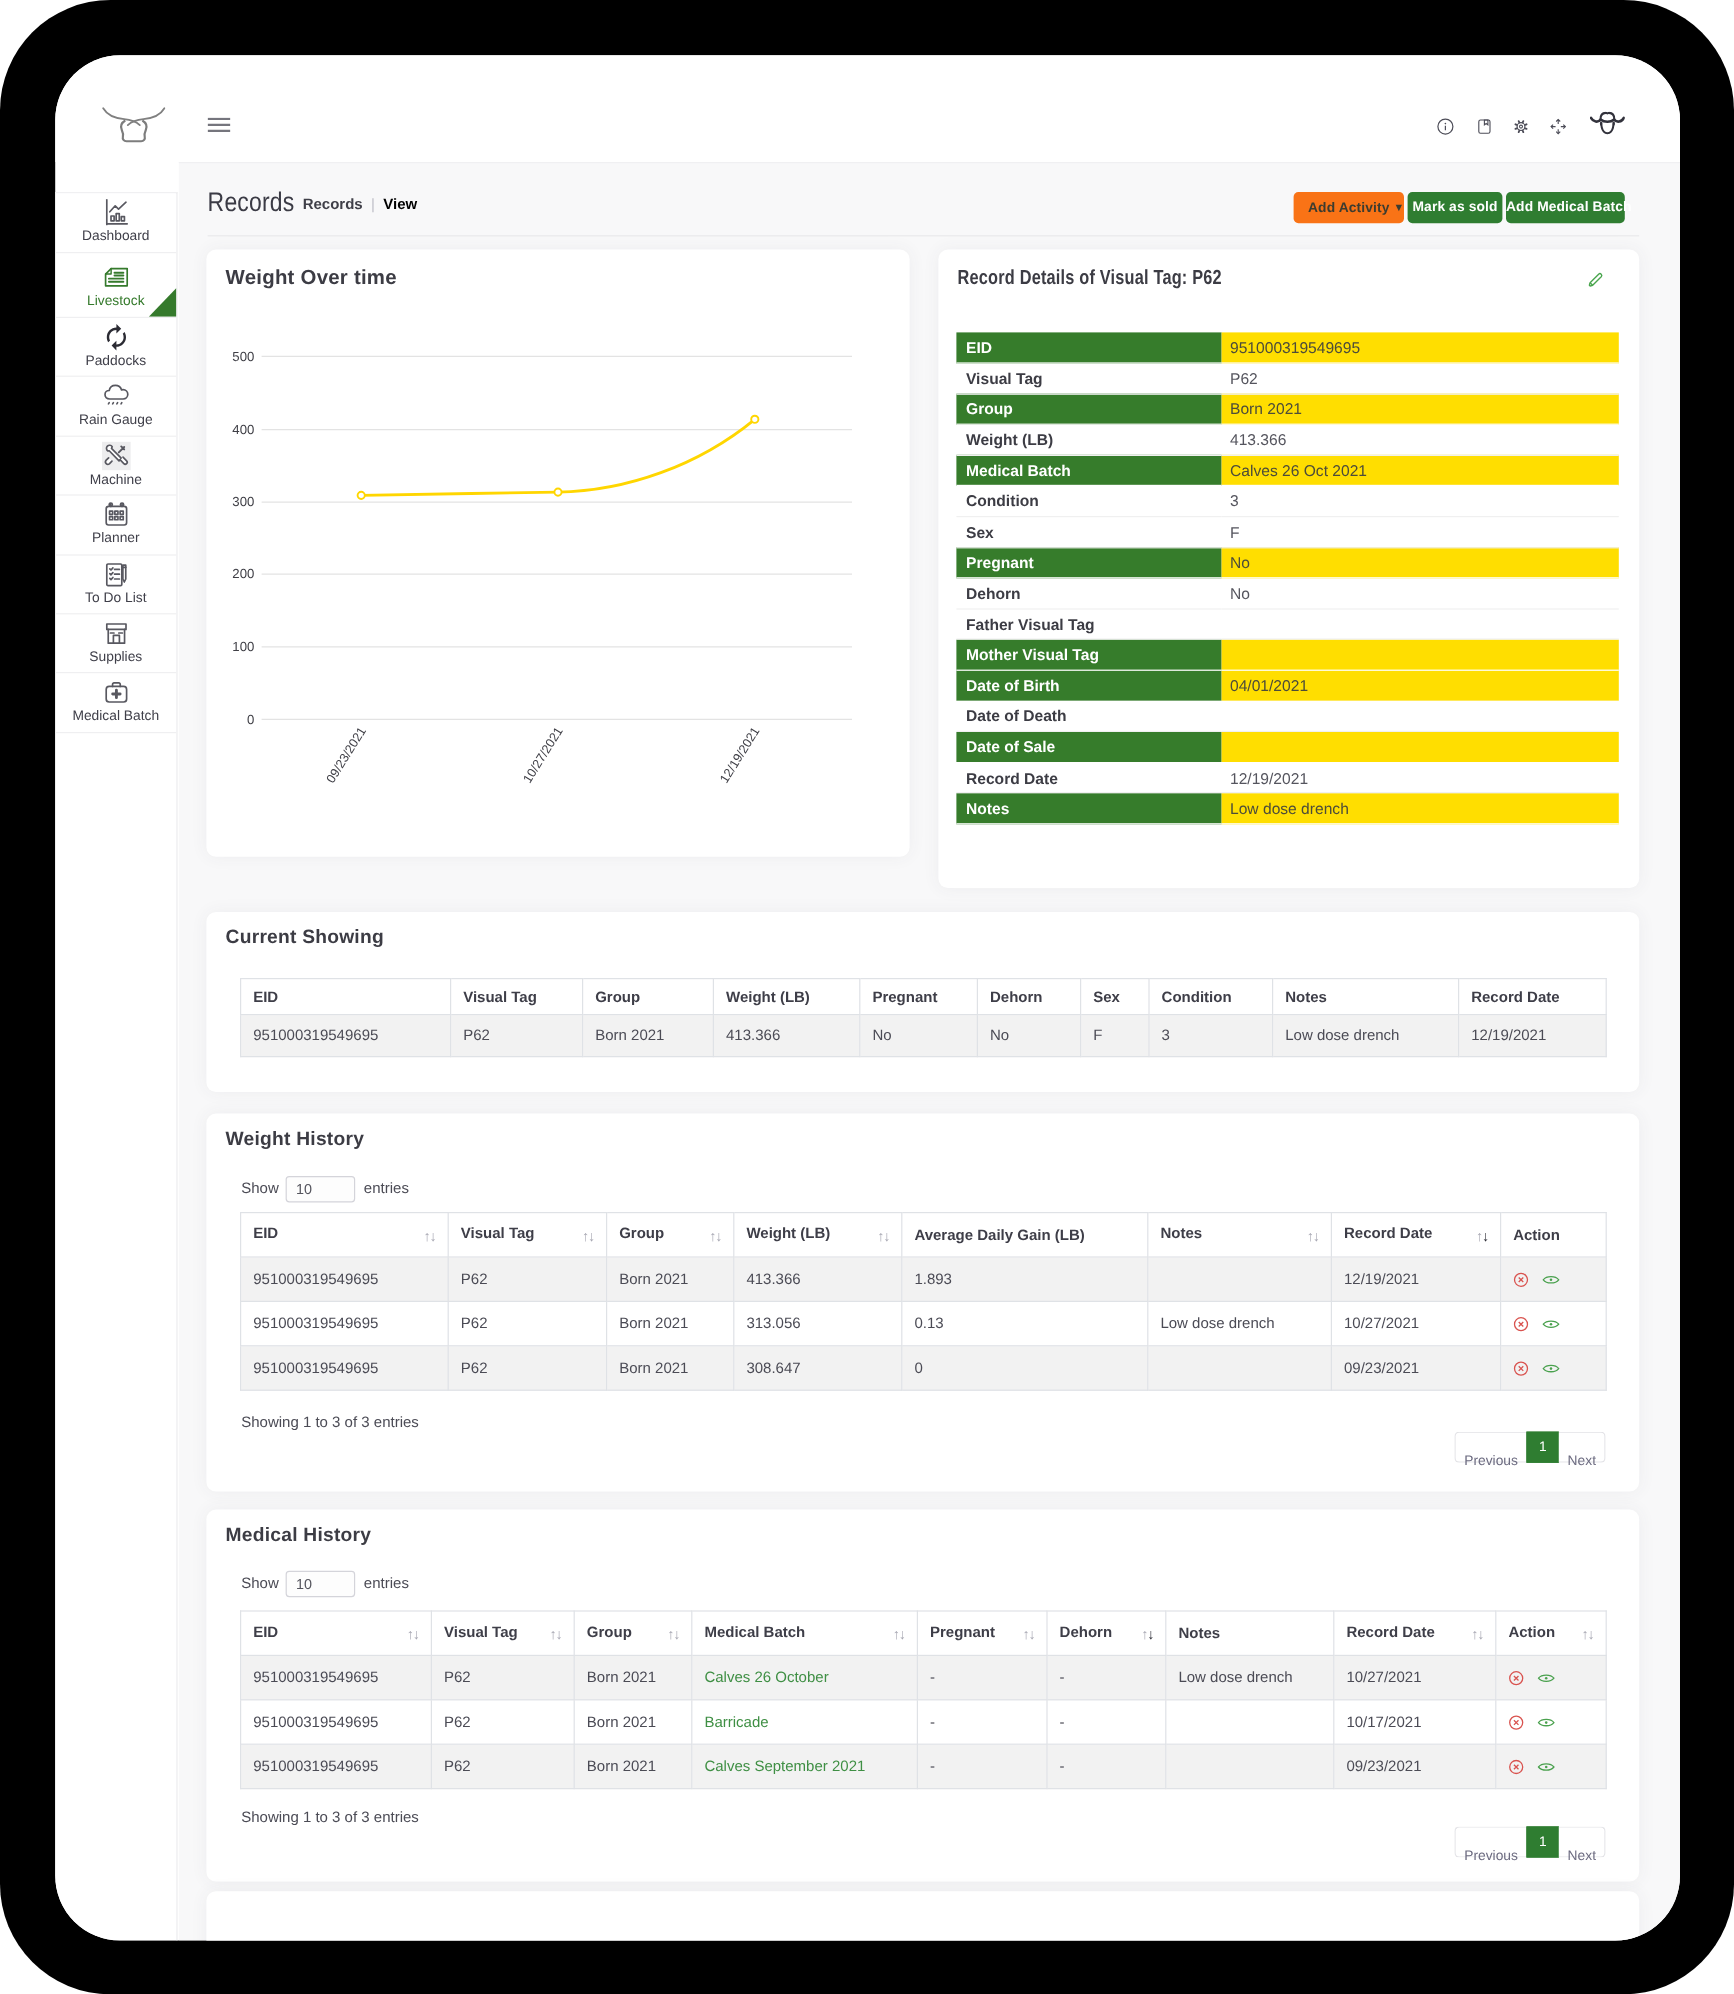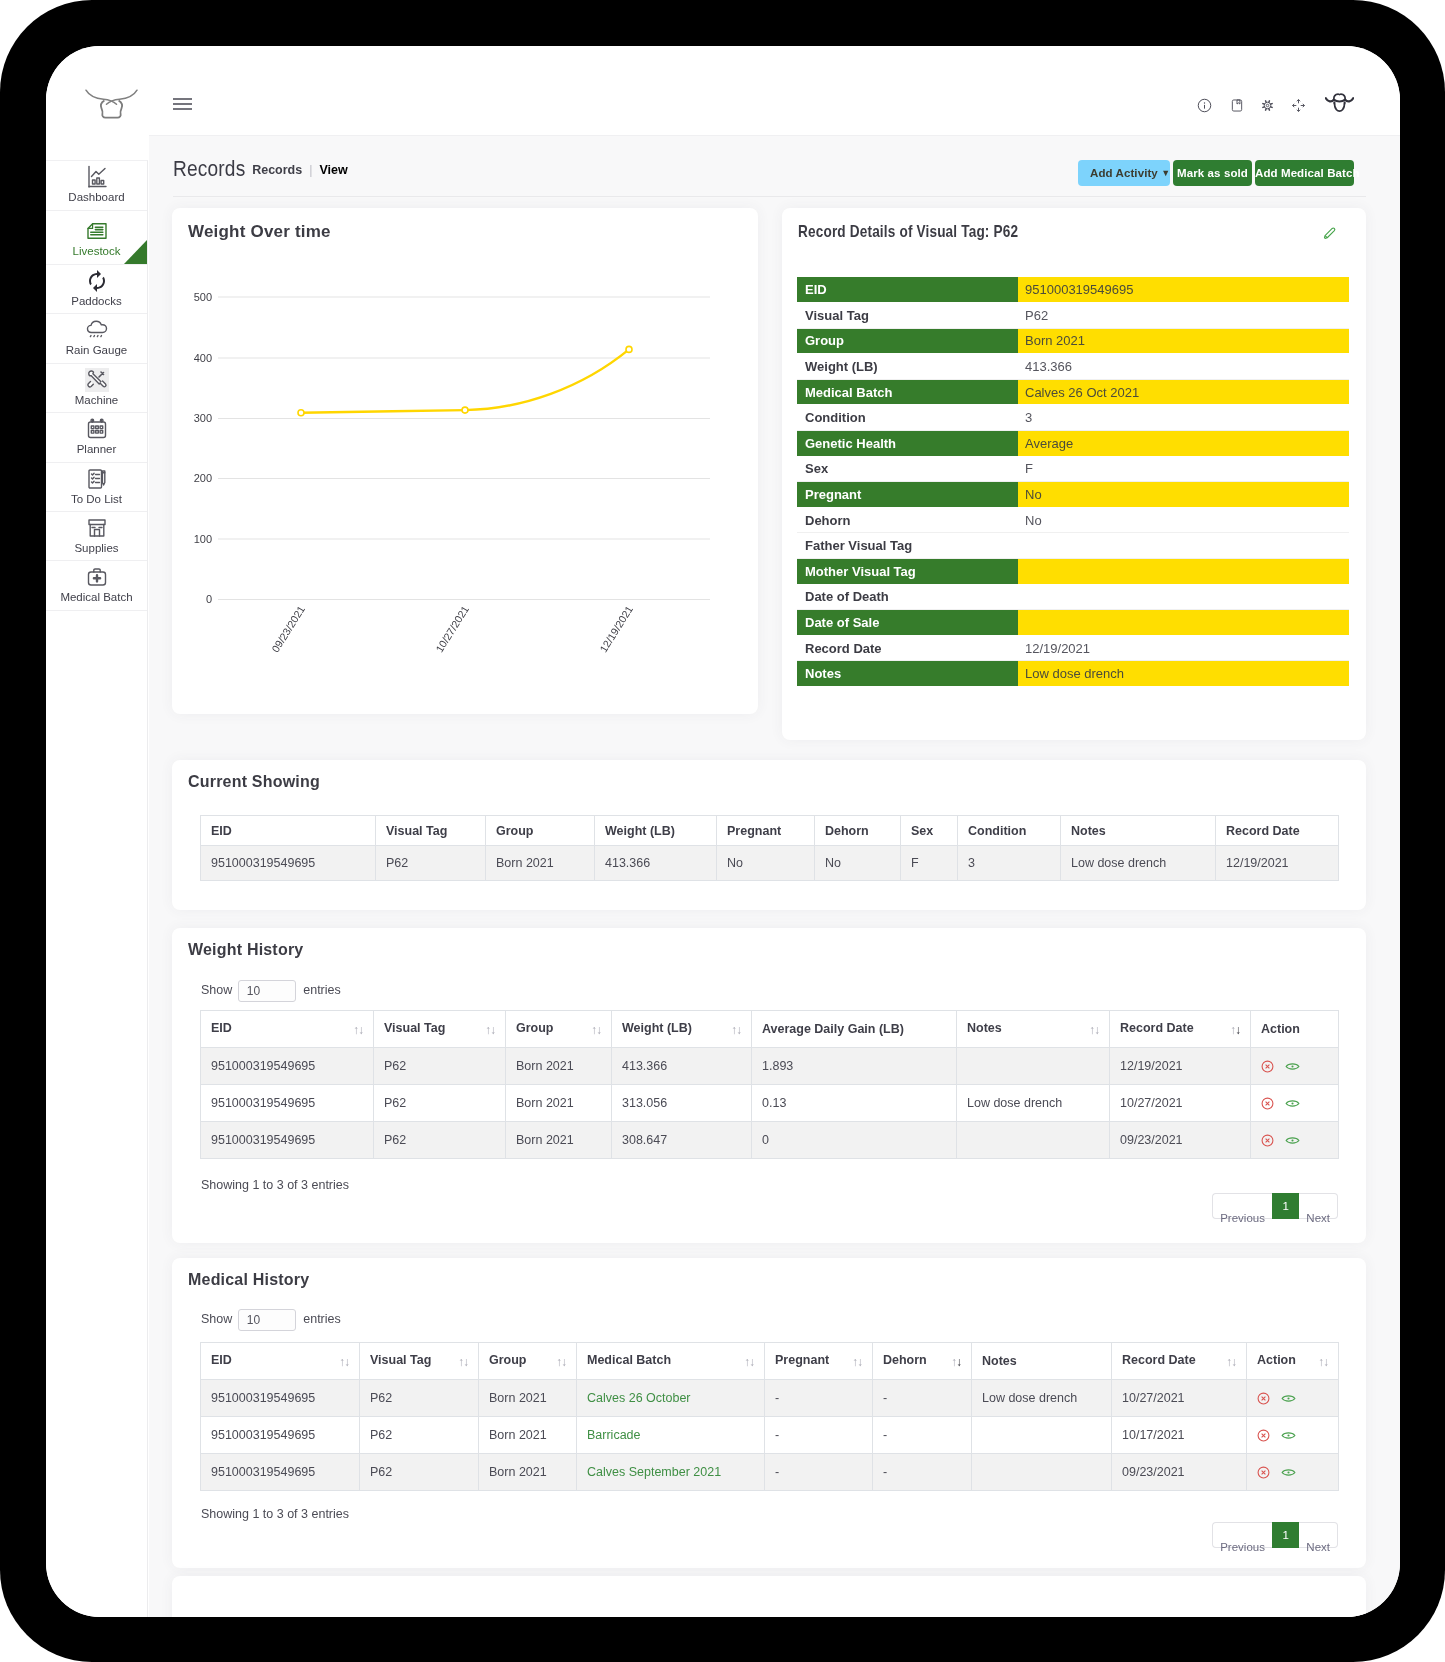--- a/index.html
+++ b/index.html
@@ -23,21 +23,21 @@
 
 
 .pghead { position:absolute; left:127px; top:110px; }
 .pghead { white-space:nowrap; }
 .pghead h1 { font-size:22.5px; color:#3b3b45; font-weight:normal; display:inline-block; transform:scaleX(0.85); transform-origin:left center; letter-spacing:0.2px; }
 .crumb { font-size:12.5px; color:#3f3f48; font-weight:bold; margin-left:-6px; vertical-align:2.5px; }
 .crumb .sep { color:#c0c0c8; font-weight:normal; padding:0 7px; }
 .crumb .view { color:#000000; font-weight:bold; }
 .headrule { position:absolute; left:127px; top:150px; width:1193px; height:1px; background:#e9e9eb; }
 .btn { position:absolute; height:26px; border-radius:4px; font-size:11.5px; font-weight:bold; color:#fff; text-align:center; line-height:26px; white-space:nowrap; letter-spacing:0.1px; }
-.btn.yellow { background:#7dd3fc; color:#3c3c30;padding-left:12px; }
+.btn.yellow { background:#f97316; color:#3c3c30;padding-left:12px; }
 .btn.green { background:#2f7d31; }
 
 
 table.bs { border-collapse:collapse; font-size:12.5px; color:#4b4b55; }
 table.bs th { font-weight:bold; color:#3e3e48; text-align:left; }
 table.bs th, table.bs td { border:1px solid #dfe2e6; padding:0 10px; }
 .sort { float:right; font-size:12px; color:#a8a8b3; letter-spacing:-1px; margin-top:2px;}
 .sort b { color:#2f2f38; font-weight:bold; }
 
 .showrow { position:absolute; font-size:12.5px; color:#4b4b55; }
@@ -239,42 +239,42 @@
           </tr>
           <tr style="height:25.6px;">
             <td style="width:221px;background:#367c2b;color:#fff;font-weight:bold;padding:0 8px;border-bottom:1px solid #fff;">Medical Batch</td>
             <td style="background:#ffde00;color:#4c4c3a;padding:0 7px;border-bottom:1px solid #fff;">Calves 26 Oct 2021</td>
           </tr>
           <tr style="height:25.6px;">
             <td style="color:#3c3c44;font-weight:bold;padding:0 8px;border-bottom:1px solid #f0f0f0;">Condition</td>
             <td style="color:#55555e;padding:0 7px;border-bottom:1px solid #f0f0f0;">3</td>
           </tr>
           <tr style="height:25.6px;">
-            <td style="width:221px;background:#367c2b;color:#fff;font-weight:bold;padding:0 8px;border-bottom:1px solid #fff;">Genetic Health</td>
-            <td style="background:#ffde00;color:#4c4c3a;padding:0 7px;border-bottom:1px solid #fff;">Average</td>
-          </tr>
-          <tr style="height:25.6px;">
             <td style="color:#3c3c44;font-weight:bold;padding:0 8px;border-bottom:1px solid #f0f0f0;">Sex</td>
             <td style="color:#55555e;padding:0 7px;border-bottom:1px solid #f0f0f0;">F</td>
           </tr>
           <tr style="height:25.6px;">
             <td style="width:221px;background:#367c2b;color:#fff;font-weight:bold;padding:0 8px;border-bottom:1px solid #fff;">Pregnant</td>
             <td style="background:#ffde00;color:#4c4c3a;padding:0 7px;border-bottom:1px solid #fff;">No</td>
           </tr>
           <tr style="height:25.6px;">
             <td style="color:#3c3c44;font-weight:bold;padding:0 8px;border-bottom:1px solid #f0f0f0;">Dehorn</td>
             <td style="color:#55555e;padding:0 7px;border-bottom:1px solid #f0f0f0;">No</td>
           </tr>
           <tr style="height:25.6px;">
             <td style="color:#3c3c44;font-weight:bold;padding:0 8px;border-bottom:1px solid #f0f0f0;">Father Visual Tag</td>
             <td style="color:#55555e;padding:0 7px;border-bottom:1px solid #f0f0f0;"></td>
           </tr>
           <tr style="height:25.6px;">
             <td style="width:221px;background:#367c2b;color:#fff;font-weight:bold;padding:0 8px;border-bottom:1px solid #fff;">Mother Visual Tag</td>
             <td style="background:#ffde00;color:#4c4c3a;padding:0 7px;border-bottom:1px solid #fff;"></td>
+          </tr>
+          <tr style="height:25.6px;">
+            <td style="width:221px;background:#367c2b;color:#fff;font-weight:bold;padding:0 8px;border-bottom:1px solid #fff;">Date of Birth</td>
+            <td style="background:#ffde00;color:#4c4c3a;padding:0 7px;border-bottom:1px solid #fff;">04/01/2021</td>
           </tr>
           <tr style="height:25.6px;">
             <td style="color:#3c3c44;font-weight:bold;padding:0 8px;border-bottom:1px solid #f0f0f0;">Date of Death</td>
             <td style="color:#55555e;padding:0 7px;border-bottom:1px solid #f0f0f0;"></td>
           </tr>
           <tr style="height:25.6px;">
             <td style="width:221px;background:#367c2b;color:#fff;font-weight:bold;padding:0 8px;border-bottom:1px solid #fff;">Date of Sale</td>
             <td style="background:#ffde00;color:#4c4c3a;padding:0 7px;border-bottom:1px solid #fff;"></td>
           </tr>
           <tr style="height:25.6px;">

